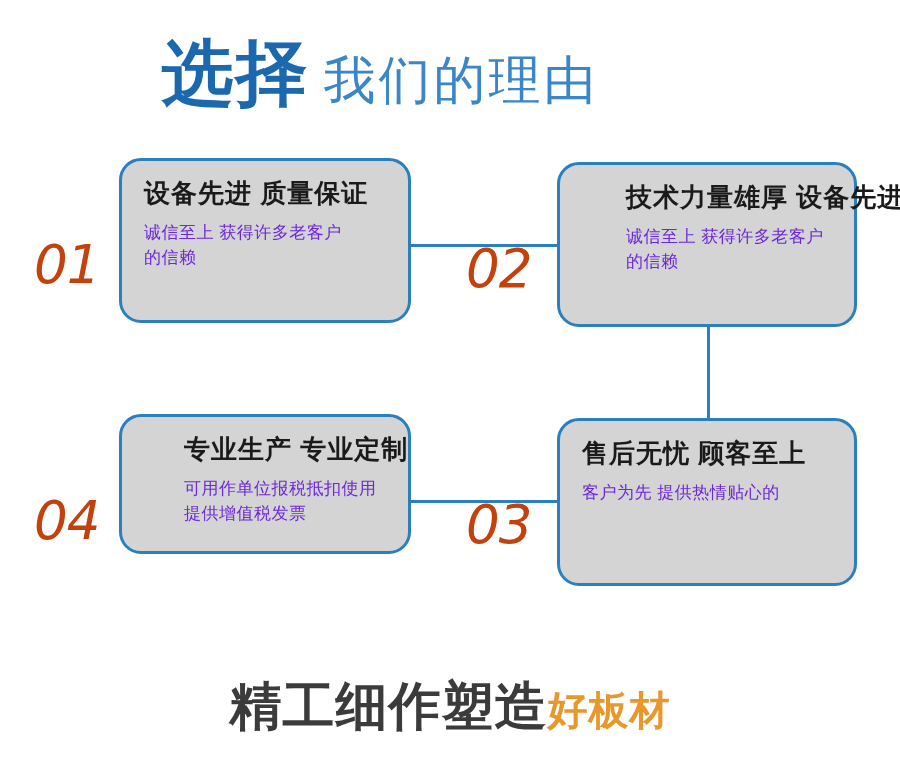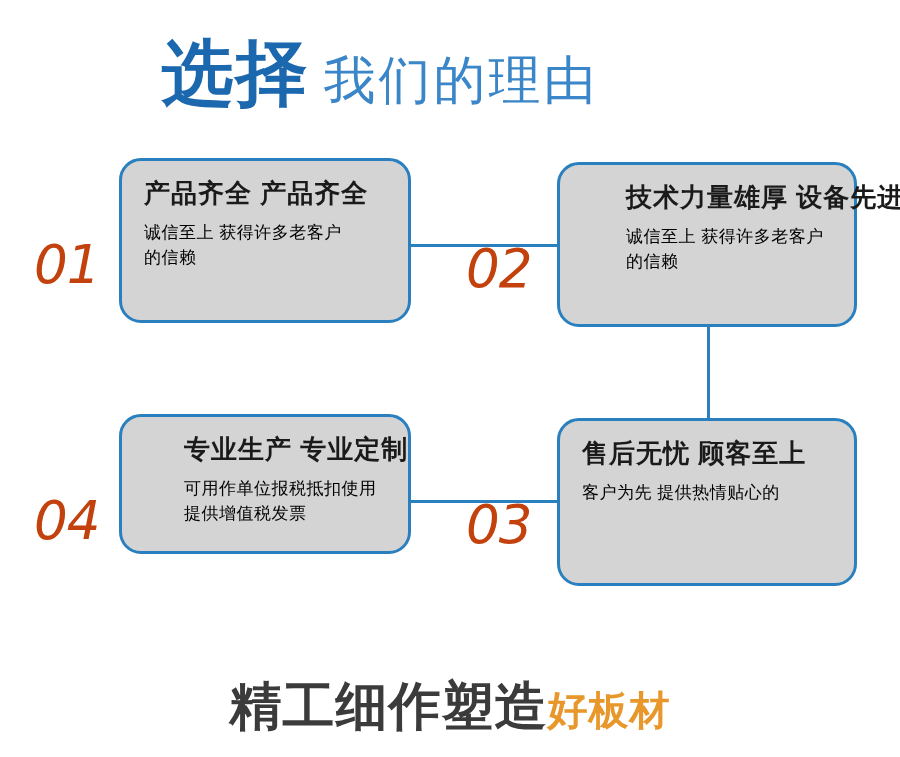--- a/index.html
+++ b/index.html
@@ -73,21 +73,21 @@
     font-weight: 700;
     color: #1a1a1a;
     letter-spacing: 1px;
     line-height: 1.1;
     white-space: nowrap;
   }
   .box-body {
     margin-top: 12px;
     font-size: 17px;
     font-weight: 400;
-    color: #000000;
+    color: #6d28d9;
     line-height: 1.5;
     letter-spacing: 0.5px;
   }
   .box-body div { white-space: nowrap; }
 
   
   .stepnum {
     position: absolute;
     font-family: "DejaVu Sans", "Liberation Sans", sans-serif;
     font-style: italic;
@@ -135,21 +135,21 @@
   <div class="title-wrap">
     <span class="title-strong">选择</span><span class="title-light">我们的理由</span>
   </div>
 
   <div class="conn conn-h-top"></div>
   <div class="conn conn-v-mid"></div>
   <div class="conn conn-h-bot"></div>
 
   <div class="box box-01">
     <div class="box-inner">
-      <div class="box-title">产品齐全 产品齐全</div>
+      <div class="box-title">设备先进 质量保证</div>
       <div class="box-body">
         <div>诚信至上 获得许多老客户</div>
         <div>的信赖</div>
       </div>
     </div>
   </div>
   <div class="stepnum num-01">01</div>
 
   <div class="box box-02">
     <div class="box-inner">

